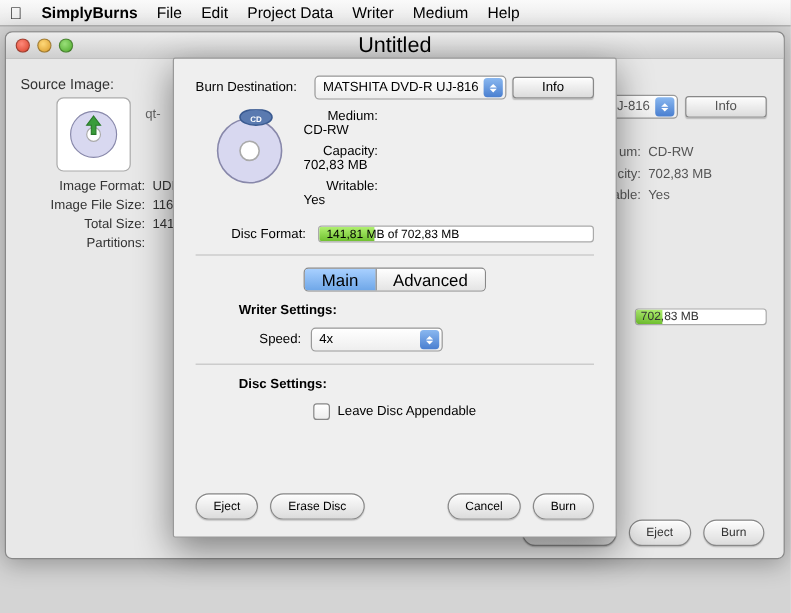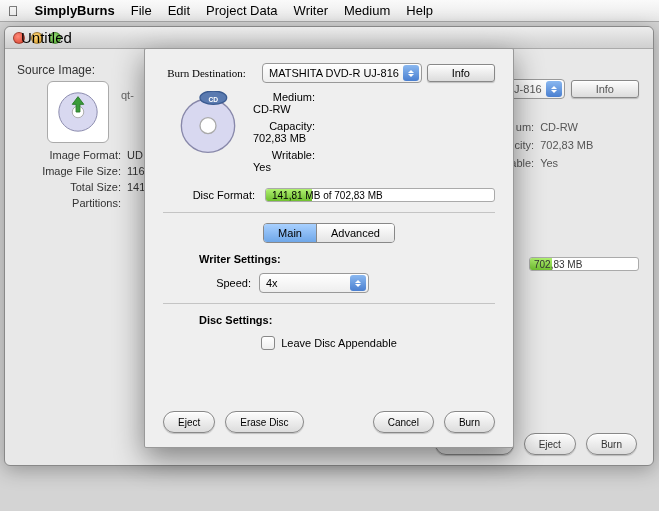--- a/index.html
+++ b/index.html
@@ -9,21 +9,21 @@
 .menubar .apple { font-size: 14px; }
 .menubar .app-name { font-weight: bold; }
 
 .window { position: absolute; left: 4px; top: 26px; width: 650px; height: 440px; background: #e8e8e8; border: 1px solid #888; border-radius: 6px; box-shadow: 0 4px 20px rgba(0,0,0,0.3); }
 .titlebar { height: 22px; background: linear-gradient(#ededed,#cfcfcf); border-top-left-radius: 6px; border-top-right-radius: 6px; border-bottom: 1px solid #aaa; display: flex; align-items: center; position: relative; }
 .traffic { display: flex; gap: 6px; margin-left: 8px; }
 .traffic div { width: 12px; height: 12px; border-radius: 50%; border: 1px solid rgba(0,0,0,0.3); }
 .t-close { background: radial-gradient(circle at 40% 35%, #ff8a7a, #d8402a); }
 .t-min { background: radial-gradient(circle at 40% 35%, #ffd97a, #d89a2a); }
 .t-max { background: radial-gradient(circle at 40% 35%, #9ae07a, #4da82a); }
-.titlebar .title { position: absolute; left: 16px; right: 0; font-size: 15px; }
+.titlebar .title { position: absolute; left: 0; right: 0; text-align: center; font-size: 18px; }
 
 .win-body { padding: 10px 12px; font-size: 11px; color: #333; position: relative; height: 416px; }
 .src-label { width: 88px; text-align: left; font-size: 12px; padding-top: 4px; }
 
 .disc-icon { width: 62px; height: 62px; background: #fff; border: 1px solid #aaa; border-radius: 6px; display: flex; align-items: center; justify-content: center; margin: 4px 0 6px 30px; }
 .disc-icon svg { width: 46px; height: 46px; }
 
 .src-info { margin-top: 4px; }
 .src-info div { display: flex; margin-bottom: 4px; }
 .src-info .k { width: 104px; text-align: right; margin-right: 6px; }
@@ -42,37 +42,37 @@
 
 .bg-bar { position: absolute; right: 14px; top: 208px; width: 110px; height: 14px; border: 1px solid #aaa; border-radius: 3px; background: #fff; overflow: hidden; font-size: 10px; display: flex; align-items: center; }
 .bg-bar .fill { position: absolute; left: 0; top: 0; bottom: 0; width: 20%; background: linear-gradient(#b0f070,#70c030); }
 .bg-bar .txt { position: relative; margin-left: 4px; }
 
 .bottom-btns { position: absolute; right: 16px; bottom: 10px; display: flex; gap: 10px; }
 
 
 .sheet { position: absolute; left: 144px; top: 48px; width: 370px; height: 400px; background: #efefef; border: 1px solid #999; border-radius: 2px; box-shadow: 0 10px 30px rgba(0,0,0,0.45); padding: 14px 18px; font-size: 11px; }
 .sheet-row { display: flex; align-items: center; margin-bottom: 8px; }
-.sheet-row .k { text-align: center; margin-right: 12px; font-family: Liberation Serif, serif; }
+.sheet-row .k { text-align: left; margin-right: 12px; }
 
 .med-block { display: flex; margin-top: 6px; }
 .med-block .icon-wrap { width: 90px; display: flex; justify-content: center; }
 .med-block .meta div { display: flex; margin-bottom: 5px; flex-direction: column; }
 .med-block .meta .k { width: 62px; text-align: right; margin-right: 6px; }
 
 .usage-row { display: flex; align-items: center; margin-top: 10px; margin-bottom: 10px; }
 .usage-row .k { width: 92px; text-align: right; margin-right: 10px; }
 .usage-bar { flex: 1; height: 14px; border: 1px solid #aaa; border-radius: 3px; background: #fff; position: relative; overflow: hidden; }
 .usage-bar .fill { position: absolute; left: 0; top: 0; bottom: 0; width: 20%; background: linear-gradient(#b0f070,#70c030); }
 .usage-bar .txt { position: absolute; left: 6px; top: 0; font-size: 10px; line-height: 14px; }
 
 .hr { border: none; border-top: 1px solid #c4c4c4; margin: 6px 0 10px 0; }
 
 .segmented { display: inline-flex; border: 1px solid #888; border-radius: 4px; overflow: hidden; height: 20px; margin: 0 auto; }
-.segmented div { padding: 2px 14px; font-size: 11px; display: flex; align-items: center; background: linear-gradient(#fff,#e4e4e4); }
+.segmented div { padding: 2px 14px; font-size: 14px; display: flex; align-items: center; background: linear-gradient(#fff,#e4e4e4); }
 .segmented div.active { background: linear-gradient(#a8d0ff,#6fa7e8); }
 .segmented div + div { border-left: 1px solid #888; }
 .seg-wrap { text-align: center; margin-bottom: 10px; }
 
 .section-title { font-weight: bold; margin: 4px 0 8px 36px; }
 .speed-row { display: flex; align-items: center; margin-left: 36px; margin-bottom: 10px; }
 .speed-row .k { width: 52px; text-align: right; margin-right: 8px; }
 
 .check-row { display: flex; align-items: center; justify-content: center; margin: 10px 0 14px 0; gap: 6px; }
 .chk { width: 14px; height: 14px; border: 1px solid #888; border-radius: 3px; background: linear-gradient(#fff,#eee); }

